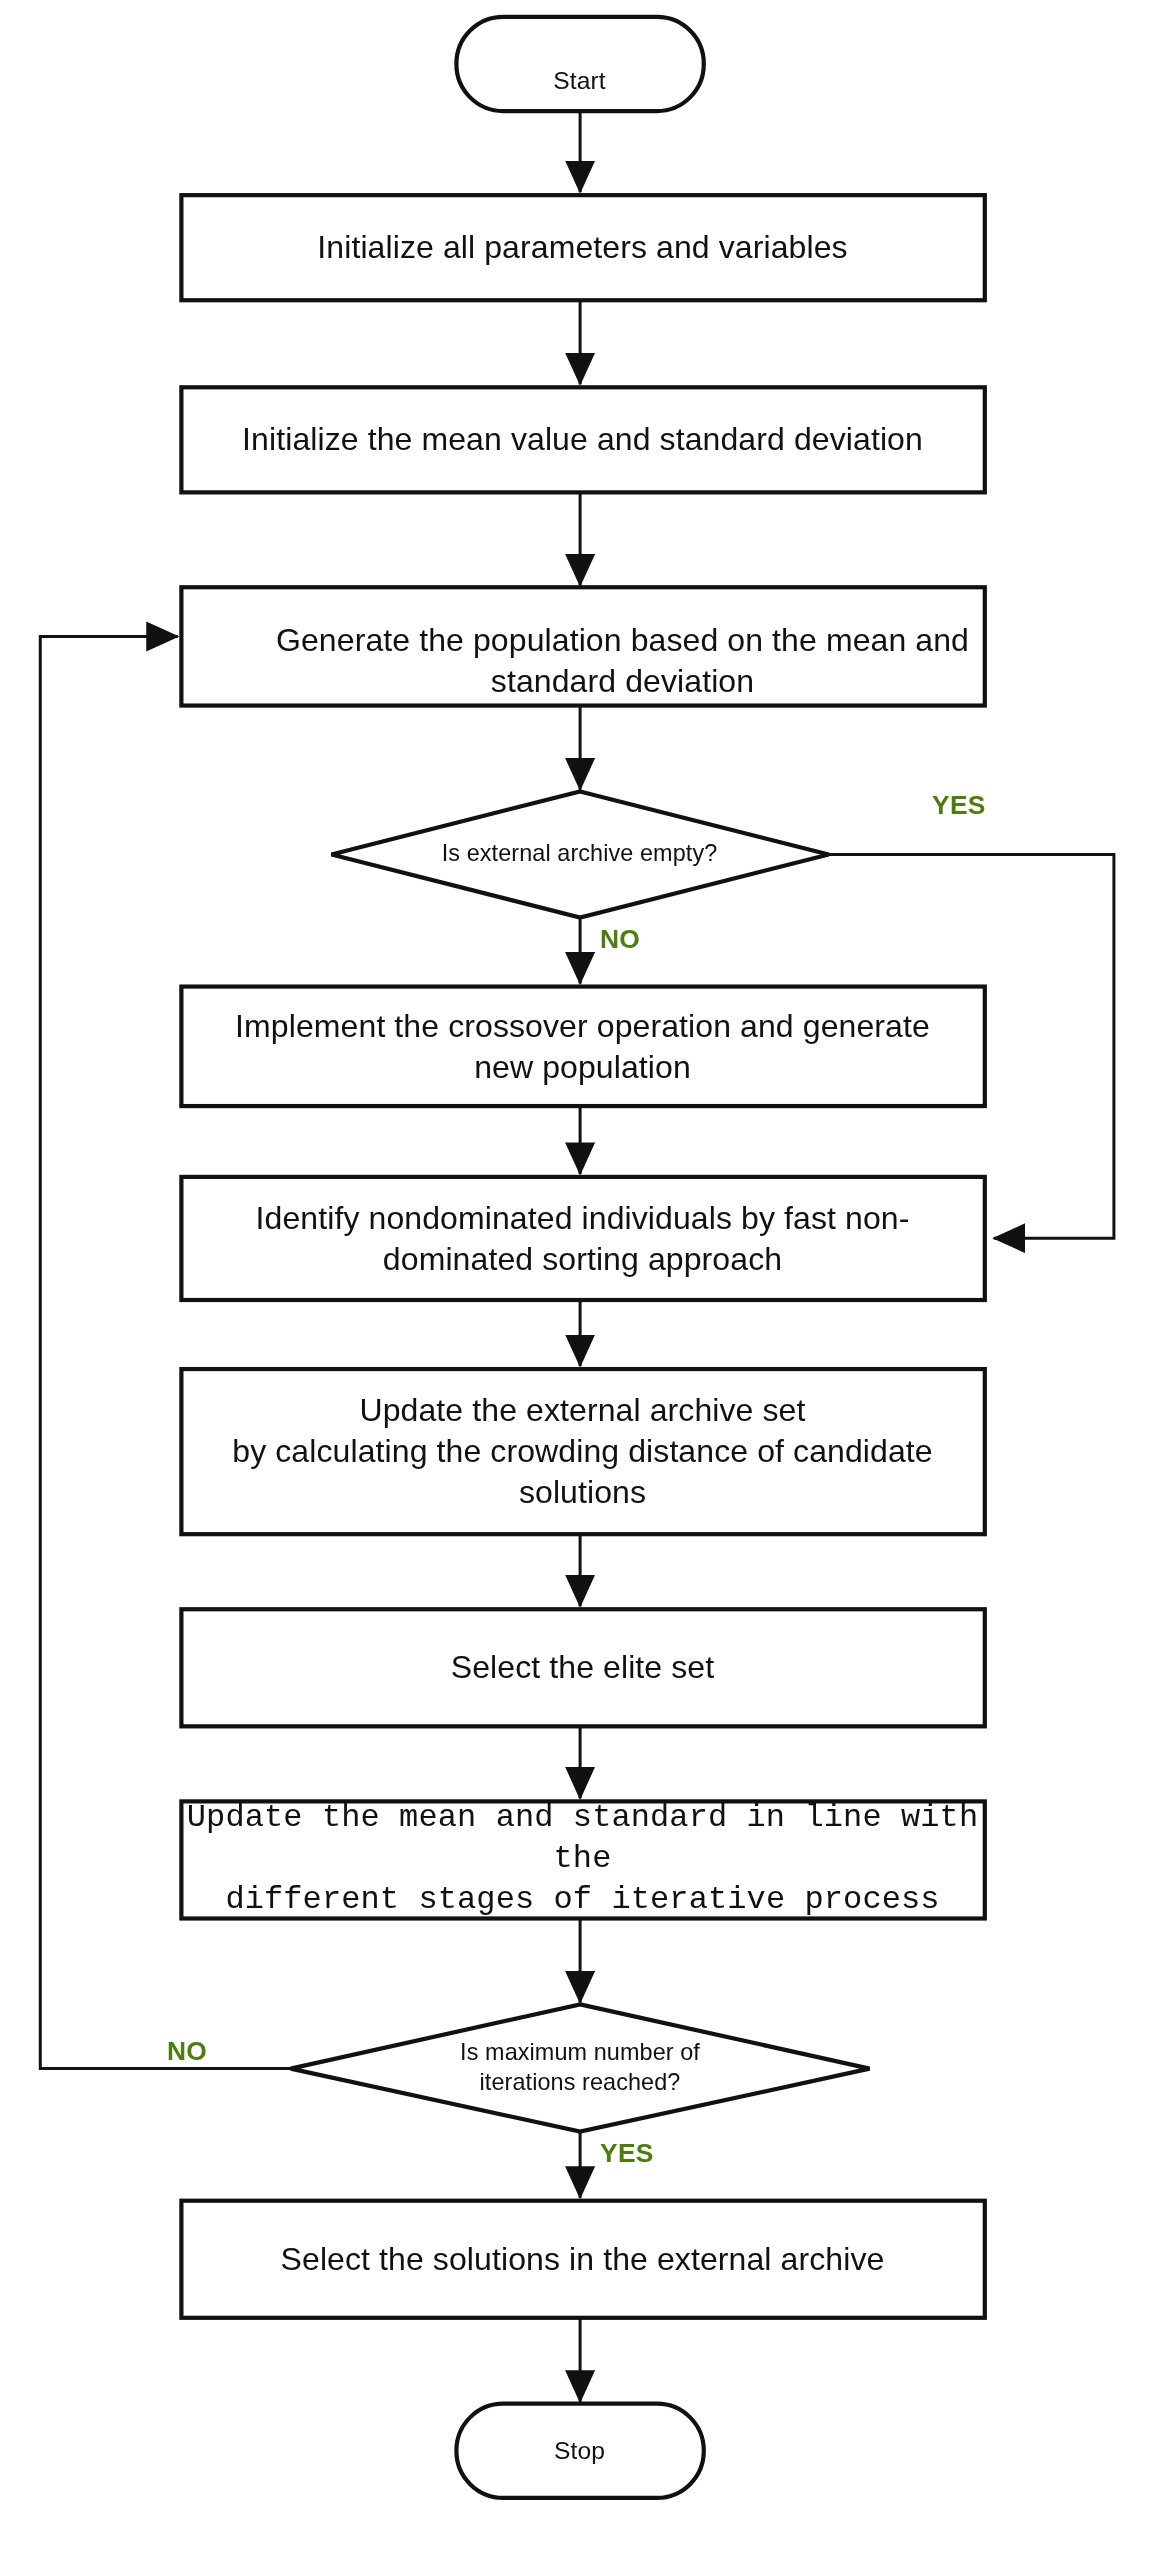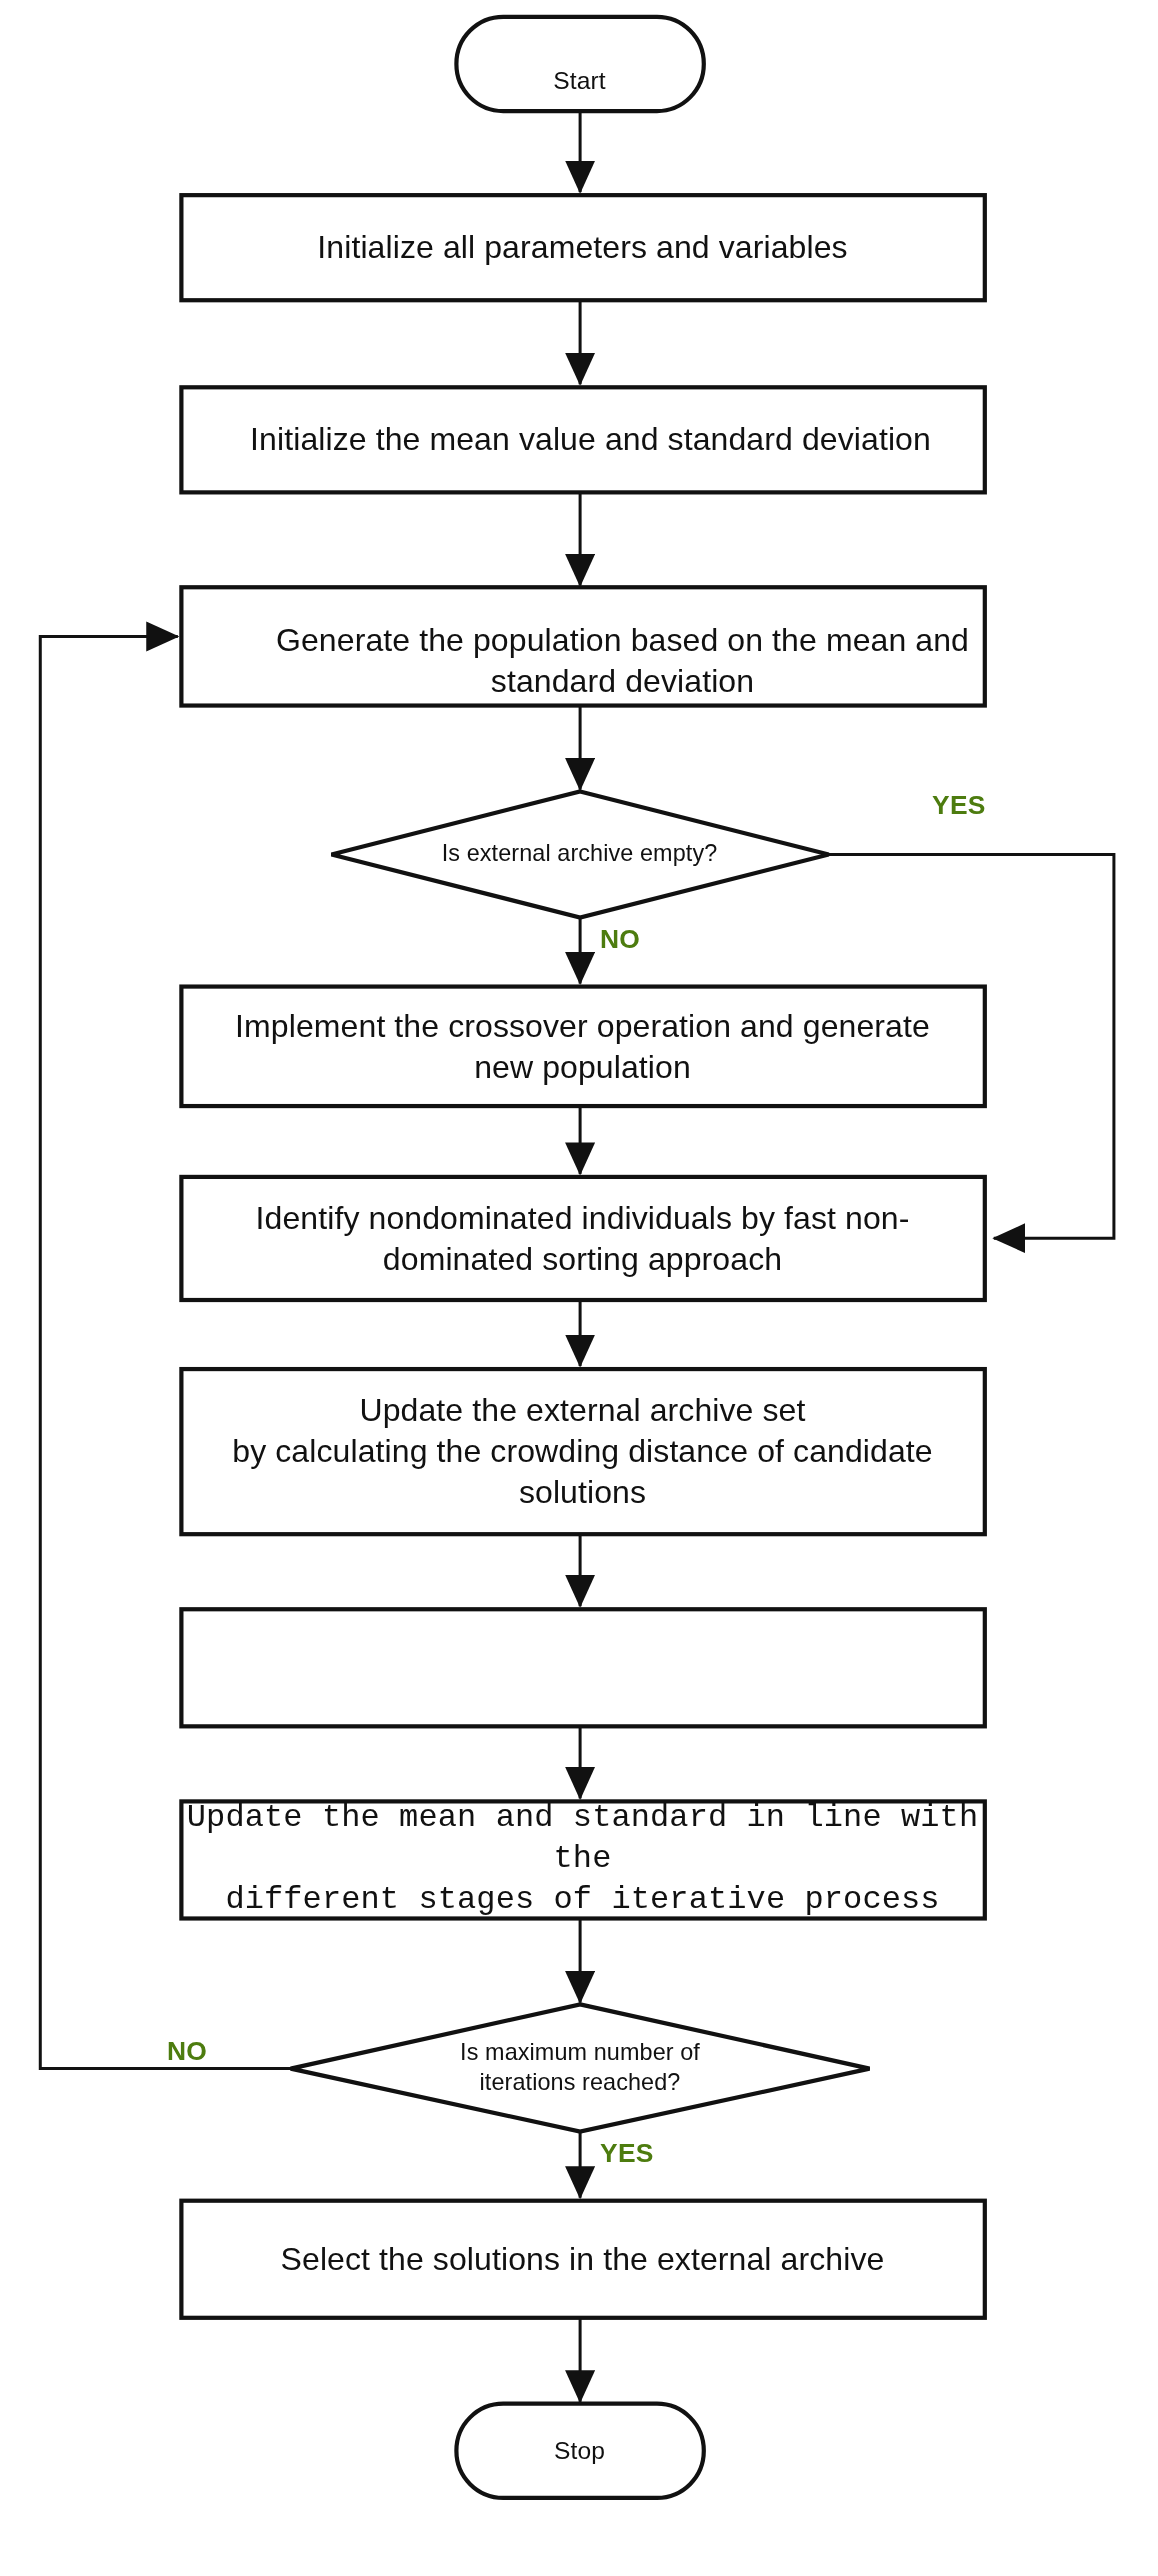--- a/index.html
+++ b/index.html
@@ -120,37 +120,38 @@
       <rect x="302" y="3665" width="1338" height="195"></rect>
 
       <rect x="760" y="4003" width="412" height="157" rx="78" ry="78"></rect>
     </g>
   </svg>
 
   <div class="node-label terminator-label" style="left:456px; top:34px; width:247px; height:94px;">Start</div>
 
   <div class="node-label" style="left:181px; top:195px; width:803px; height:105px;">Initialize all parameters and variables</div>
 
-  <div class="node-label" style="left:181px; top:387px; width:803px; height:105px;padding-left:8px;">Initialize the mean value and standard deviation</div>
+  <div class="node-label" style="left:181px; top:387px; width:803px; height:105px;">Initialize the mean value and standard deviation</div>
 
   <div class="node-label" style="left:181px; top:602px; width:803px; height:118px;margin-left:40px;">Generate the population based on the mean and
 standard deviation</div>
 
   <div class="node-label decision-label" style="left:331px; top:791px; width:497px; height:126px;">Is external archive empty?</div>
 
   <div class="node-label" style="left:181px; top:987px; width:803px; height:119px;">Implement the crossover operation and generate
 new population</div>
 
   <div class="node-label" style="left:181px; top:1177px; width:803px; height:123px;">Identify nondominated individuals by fast non-
 dominated sorting approach</div>
 
   <div class="node-label" style="left:181px; top:1369px; width:803px; height:165px;">Update the external archive set
 by calculating the crowding distance of candidate
 solutions</div>
 
+  <div class="node-label" style="left:181px; top:1609px; width:803px; height:117px;">Select the elite set</div>
 
   <div class="node-label" style="left:181px; top:1801px; width:803px; height:117px;font-family:Liberation Mono, monospace;">Update the mean and standard in line with the
 different stages of iterative process</div>
 
   <div class="node-label decision-label" style="left:360px; top:2004px; width:440px; height:127px;">Is maximum number of
 iterations reached?</div>
 
   <div class="node-label" style="left:181px; top:2201px; width:803px; height:117px;">Select the solutions in the external archive</div>
 
   <div class="node-label terminator-label" style="left:456px; top:2404px; width:247px; height:94px;">Stop</div>

